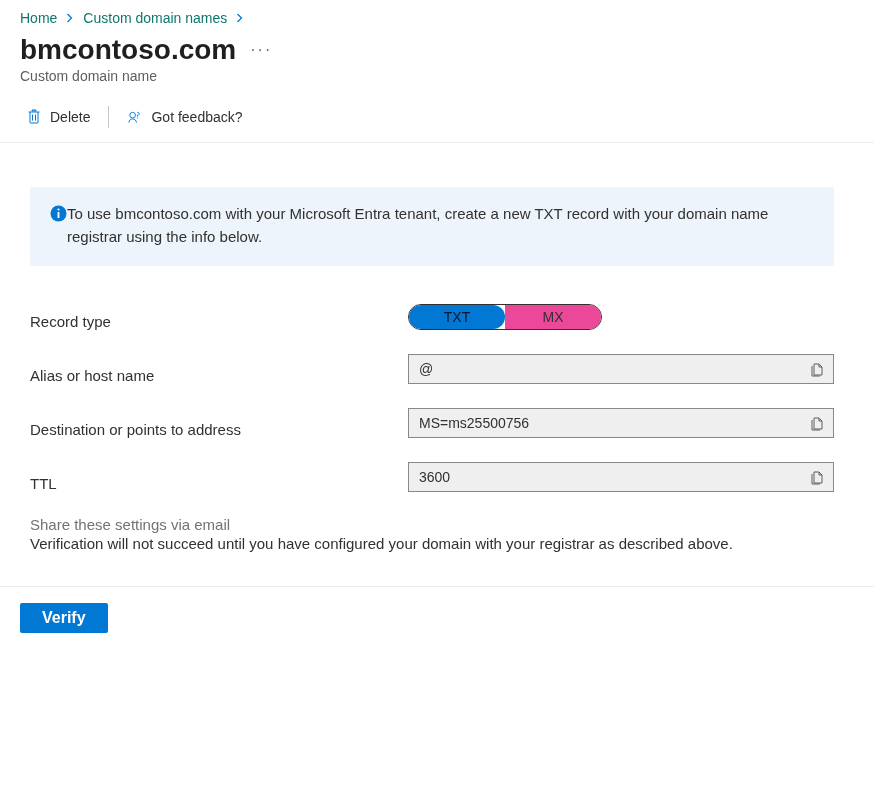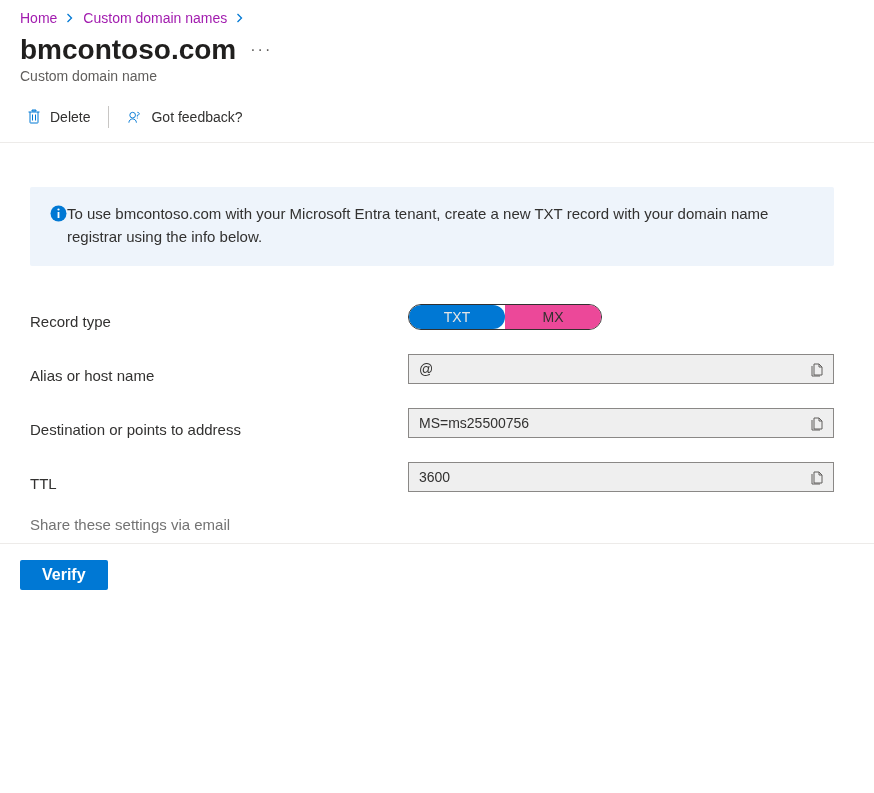--- a/index.html
+++ b/index.html
@@ -1,19 +1,19 @@
 <!DOCTYPE html>
 <html><head>
   <meta charset="utf-8">
   <style>
     * { box-sizing: border-box; margin: 0; padding: 0; }
     body { font-family: "Segoe UI", -apple-system, sans-serif; font-size: 14px; color: #323130; background: #fff; width: 874px; }
 
     .breadcrumb { padding: 10px 20px 8px 20px; display: flex; align-items: center; gap: 8px; font-size: 14px; }
-    .breadcrumb-link { color: #a21caf; text-decoration: none; cursor: pointer; }
+    .breadcrumb-link { color: #0f766e; text-decoration: none; cursor: pointer; }
     .breadcrumb-sep { color: #0078d4; font-size: 14px; }
 
     .header { padding: 0 20px 8px 20px; }
     .header-row { display: flex; align-items: center; gap: 14px; }
     .page-title { font-size: 28px; font-weight: 600; color: #201f1e; }
     .more-dots { color: #605e5c; font-size: 16px; cursor: pointer; letter-spacing: 2px; }
     .page-subtitle { color: #605e5c; font-size: 14px; margin-top: 2px; }
 
     .command-bar { padding: 14px 20px 14px 26px; display: flex; align-items: center; gap: 12px; border-bottom: 1px solid #edebe9; }
     .command-btn { display: inline-flex; align-items: center; gap: 8px; color: #323130; cursor: pointer; font-size: 14px; }
@@ -25,21 +25,21 @@
     .info-banner { background: #eef4fb; padding: 16px 20px 18px 20px; margin-bottom: 38px; display: flex; align-items: flex-start; border-radius: 2px; }
     .info-icon-wrap { flex-shrink: 0; margin-top: 2px; }
     .info-text { font-size: 15px; color: #323130; line-height: 1.5; }
 
     .field-row { display: flex; align-items: flex-end; margin-bottom: 24px; }
     .field-label { width: 378px; flex-shrink: 0; font-size: 15px; color: #323130; }
     .field-value { flex: 1; }
 
     .toggle-group { display: inline-flex; border: 1px solid #323130; border-radius: 999px; overflow: hidden; }
     .toggle-opt { width: 96px; text-align: center; padding: 4px 0; font-size: 14px; cursor: pointer; }
-    .toggle-opt.active { background: #0078d4; color: #e5e5e5; border-radius: 999px; }
+    .toggle-opt.active { background: #0078d4; color: #0f172a; border-radius: 999px; }
     .toggle-opt.inactive { background: #ec4899; color: #323130; }
 
     .copy-field { display: flex; align-items: center; border: 1px solid #8a8886; background: #efefef; height: 30px; }
     .copy-field-val { flex: 1; padding: 0 10px; font-size: 14px; color: #323130; background: transparent; border: none; outline: none; }
     .copy-btn { width: 32px; height: 100%; display: flex; align-items: center; justify-content: center; cursor: pointer; }
 
     .share-link { color: #737373; font-size: 15px; cursor: pointer; display: inline-block; }
     .help-text { font-size: 15px; color: #323130; line-height: 1.5; margin-bottom: 20px; }
 
     .footer-bar { border-top: 1px solid #edebe9; padding: 16px 20px; }
@@ -155,17 +155,18 @@
           <svg width="14" height="15" viewBox="0 0 14 15">
               <path d="M4 2h5l3 3v8H4V2z M9 2v3h3" stroke="#605e5c" fill="none"></path>
               <path d="M2 4v10h8" stroke="#605e5c" fill="none"></path>
             </svg>
         </span>
       </div>
     </div>
   </div>
 
   <a class="share-link">Share these settings via email</a>
+  <div class="help-text">Verification will not succeed until you have configured your domain with your registrar as described above.</div>
 </div>
 
 <div class="footer-bar">
   <button class="verify-btn">Verify</button>
 </div>
 
 </body></html>

